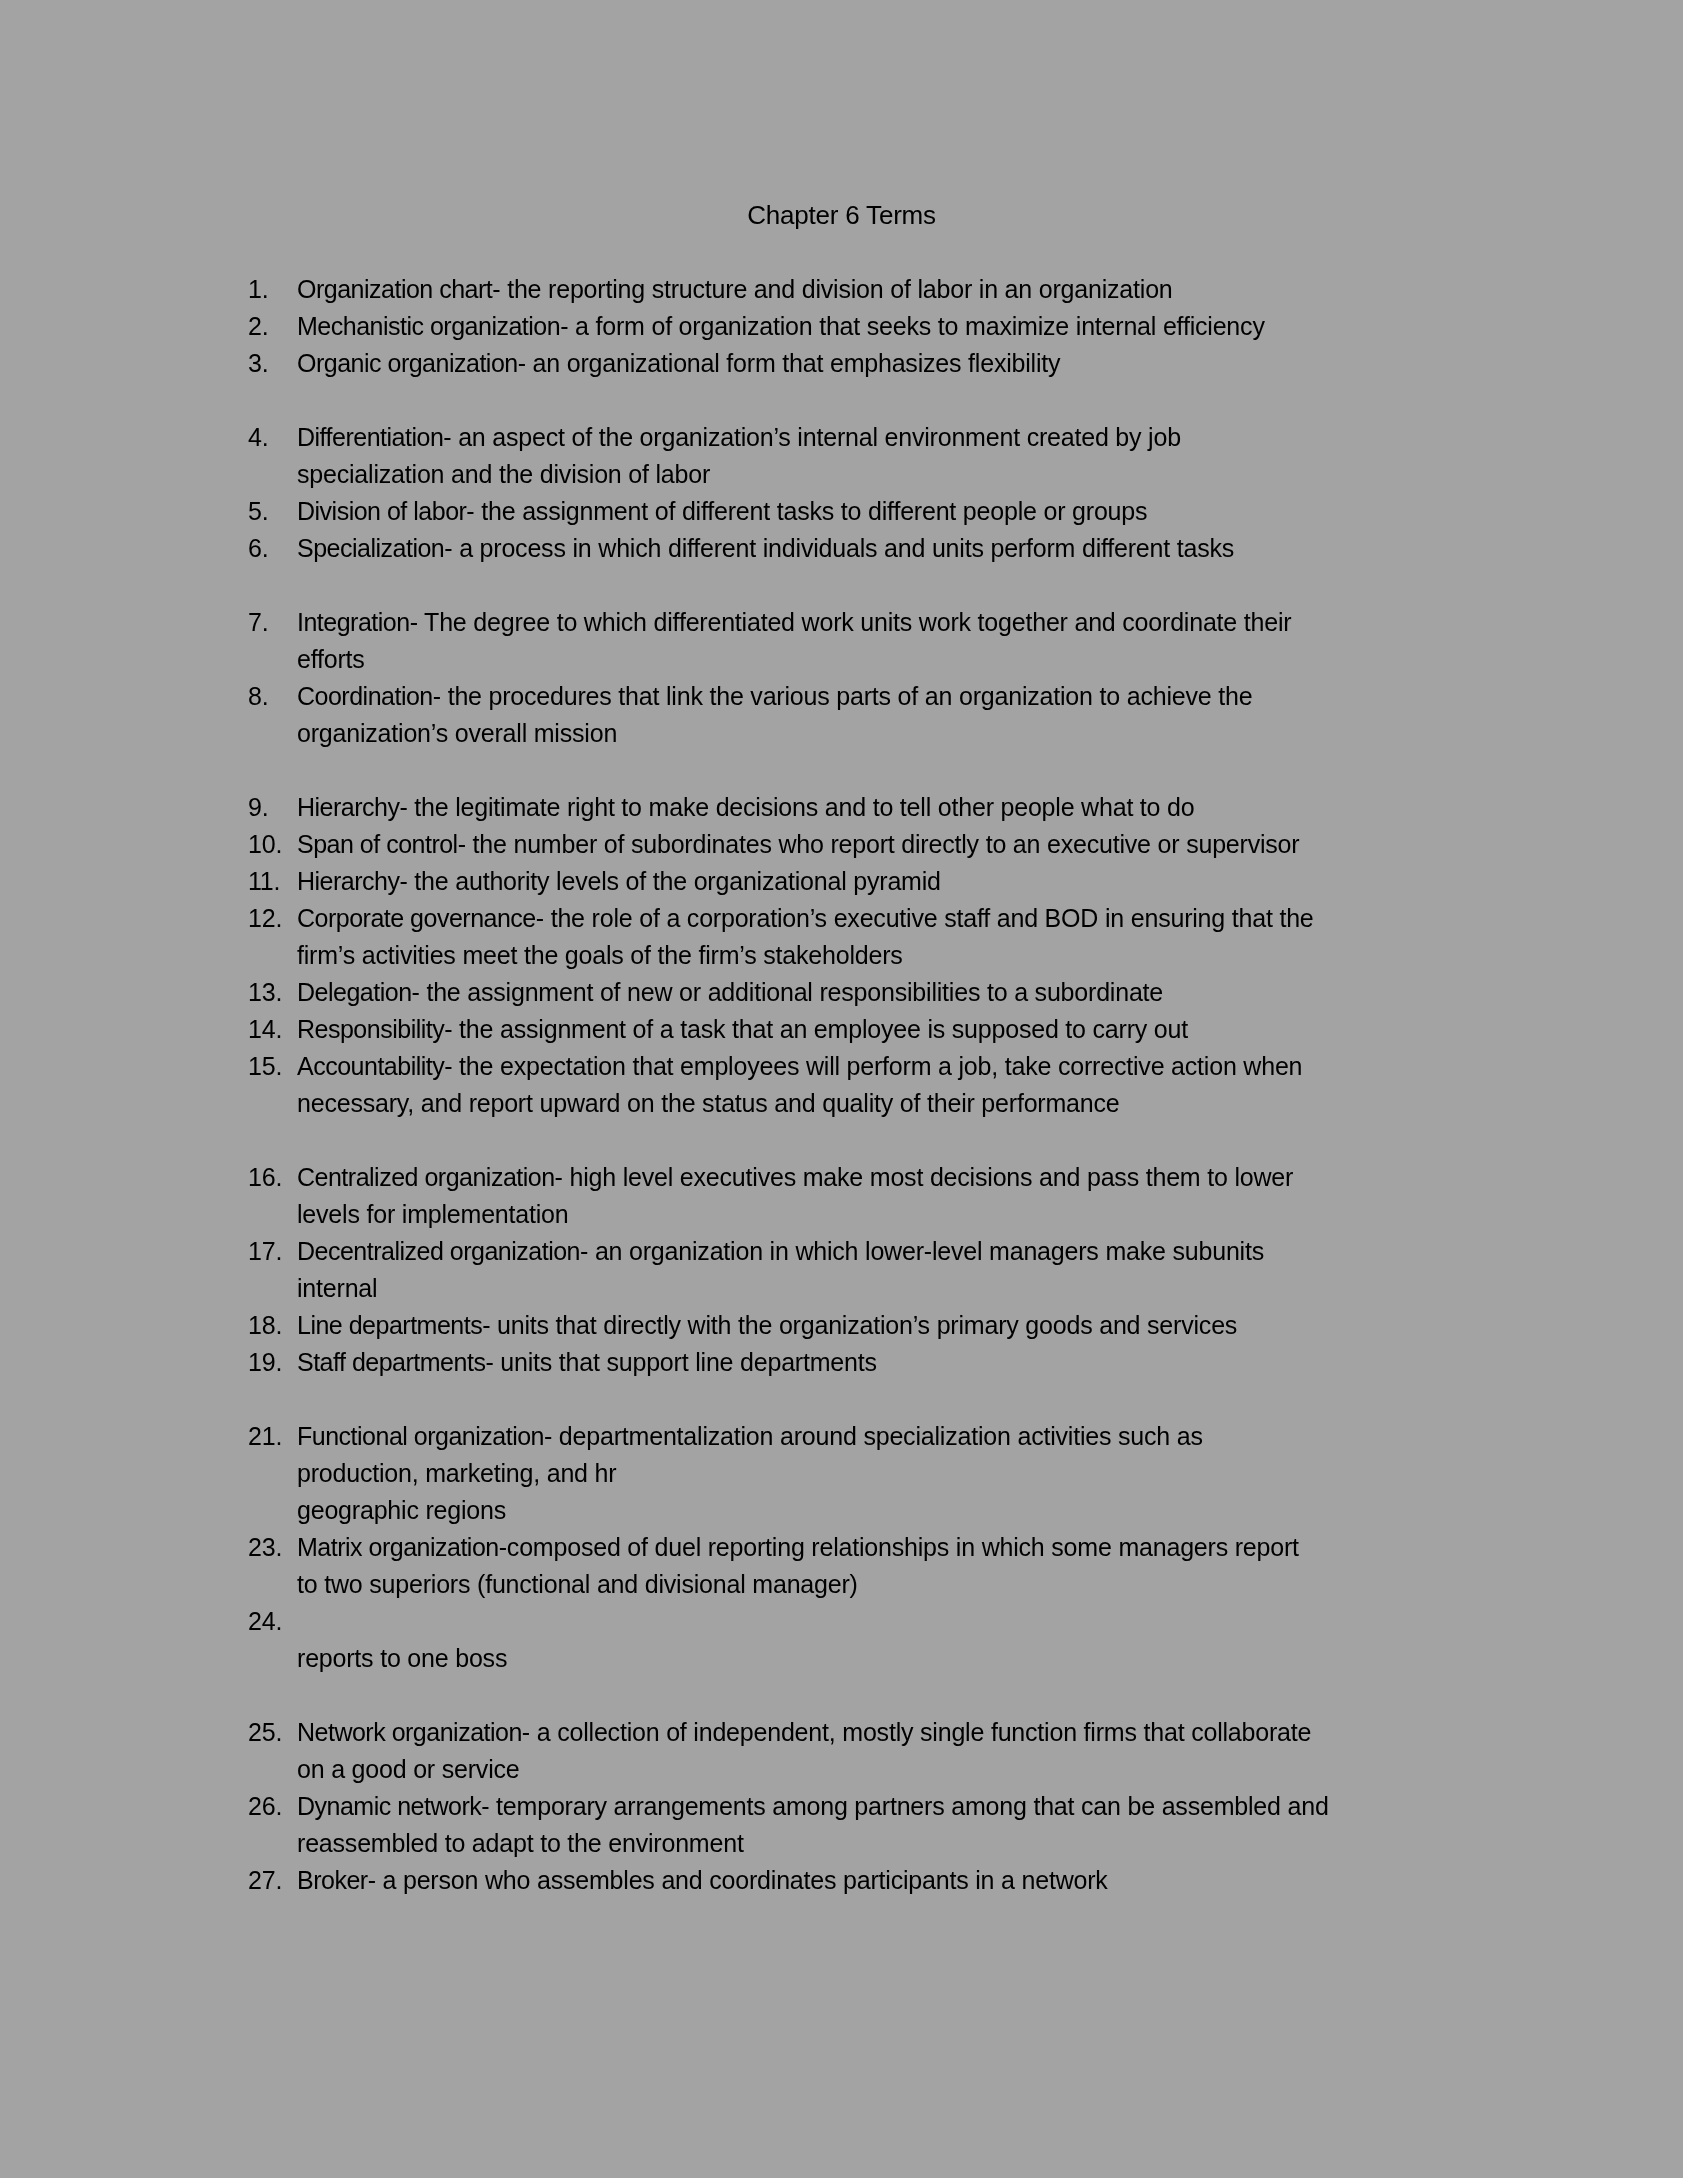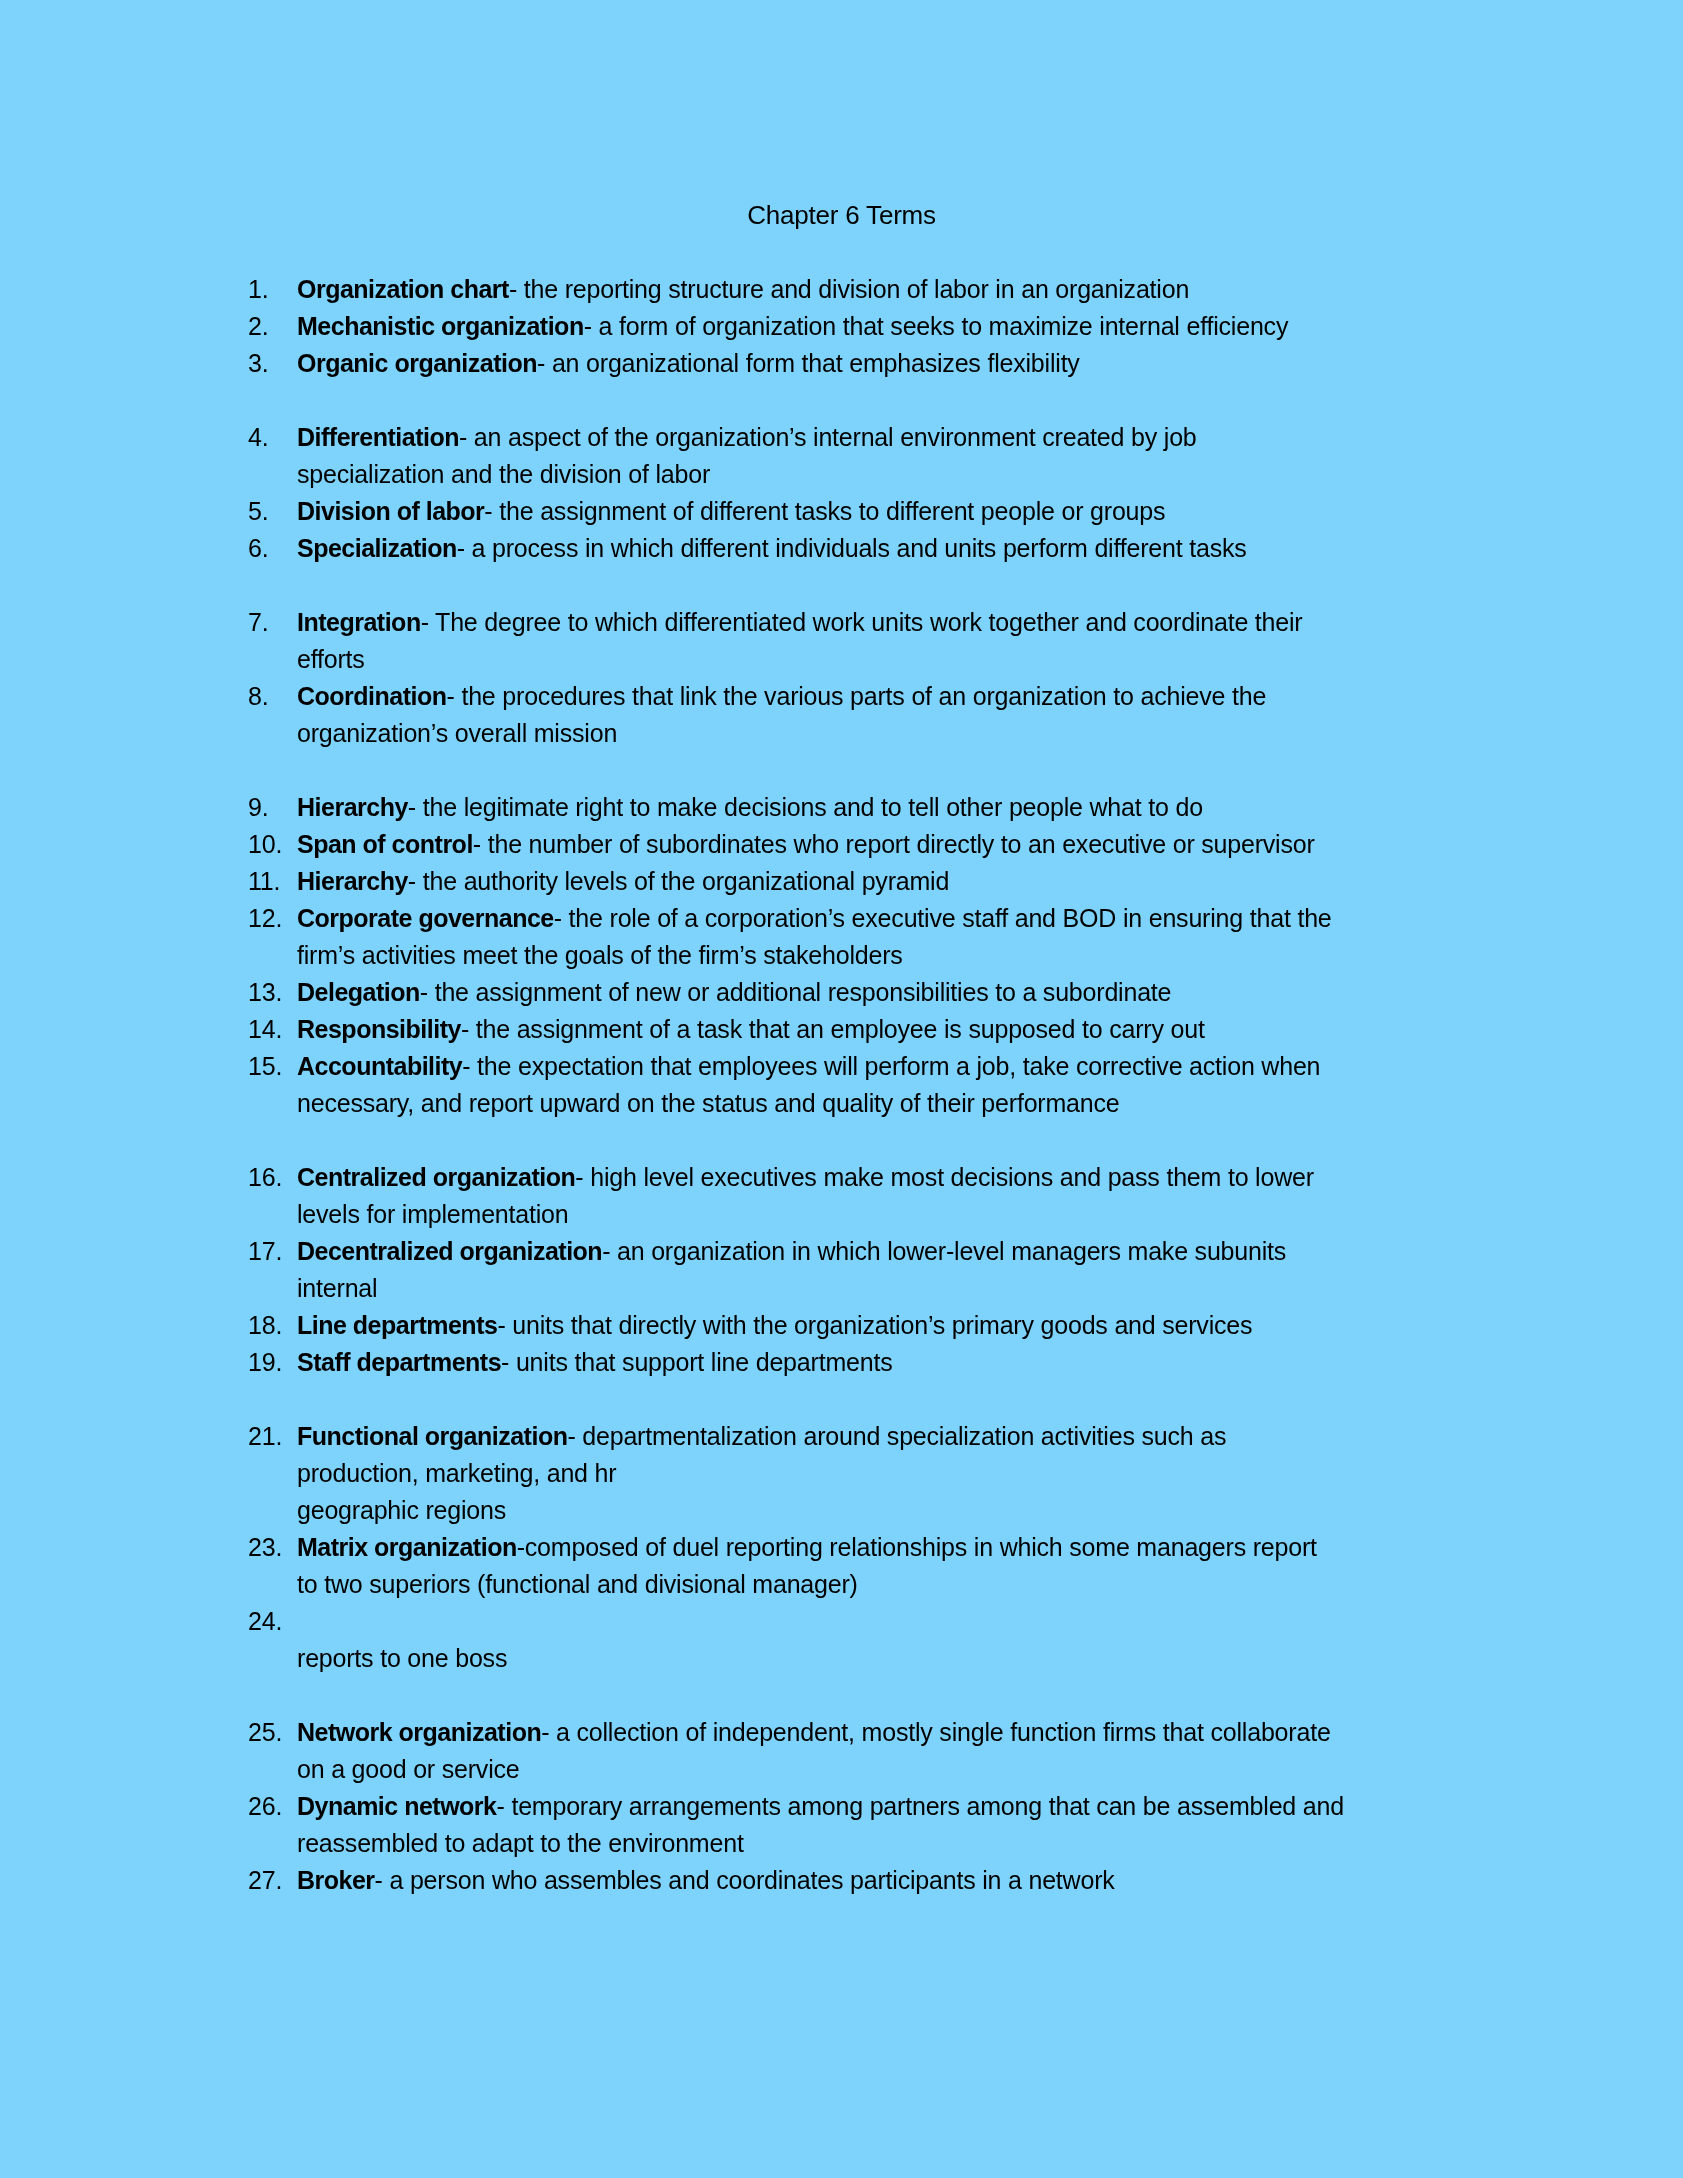--- a/index.html
+++ b/index.html
@@ -1,27 +1,27 @@
 <!DOCTYPE html>
 <html><head>
 <meta charset="utf-8">
 <style>
   html, body { margin: 0; padding: 0; background: #ffffff; }
   body { width: 1683px; height: 2178px; position: relative; overflow: hidden;
          font-family: "Liberation Sans", "DejaVu Sans", sans-serif; color: #000000; }
-  .page { position: absolute; left: 0; top: 0; width: 1683px; height: 2178px; background: #7dd3fc; }
+  .page { position: absolute; left: 0; top: 0; width: 1683px; height: 2178px; background: #a3a3a3; }
   .title { position: absolute; left: 0; width: 1683px; top: 197px; text-align: center;
            font-size: 26px; line-height: 37px; letter-spacing: -0.2px; }
   .list { position: absolute; left: 0; top: 271px; width: 1683px; }
   .line { position: relative; height: 37px; line-height: 37px; font-size: 25px;
           white-space: nowrap; letter-spacing: -0.2px; }
   .gap { height: 37px; }
   .num { position: absolute; left: 248px; top: 0; }
   .text { position: absolute; left: 297px; top: 0; }
-  .term { font-weight: bold; letter-spacing: -0.5px; text-align: center; }
+  .term { font-weight: normal; letter-spacing: -0.5px; text-align: center; }
 </style>
 </head>
 <body>
 
 <div class="page">
   <div class="title">Chapter 6 Terms</div>
   <div class="list" id="terms-list">
       <div class="line">
         <span class="num">1.</span>
         <span class="text"><span class="term">Organization chart</span><span class="definition">- the reporting structure and division of labor in an organization</span></span>

